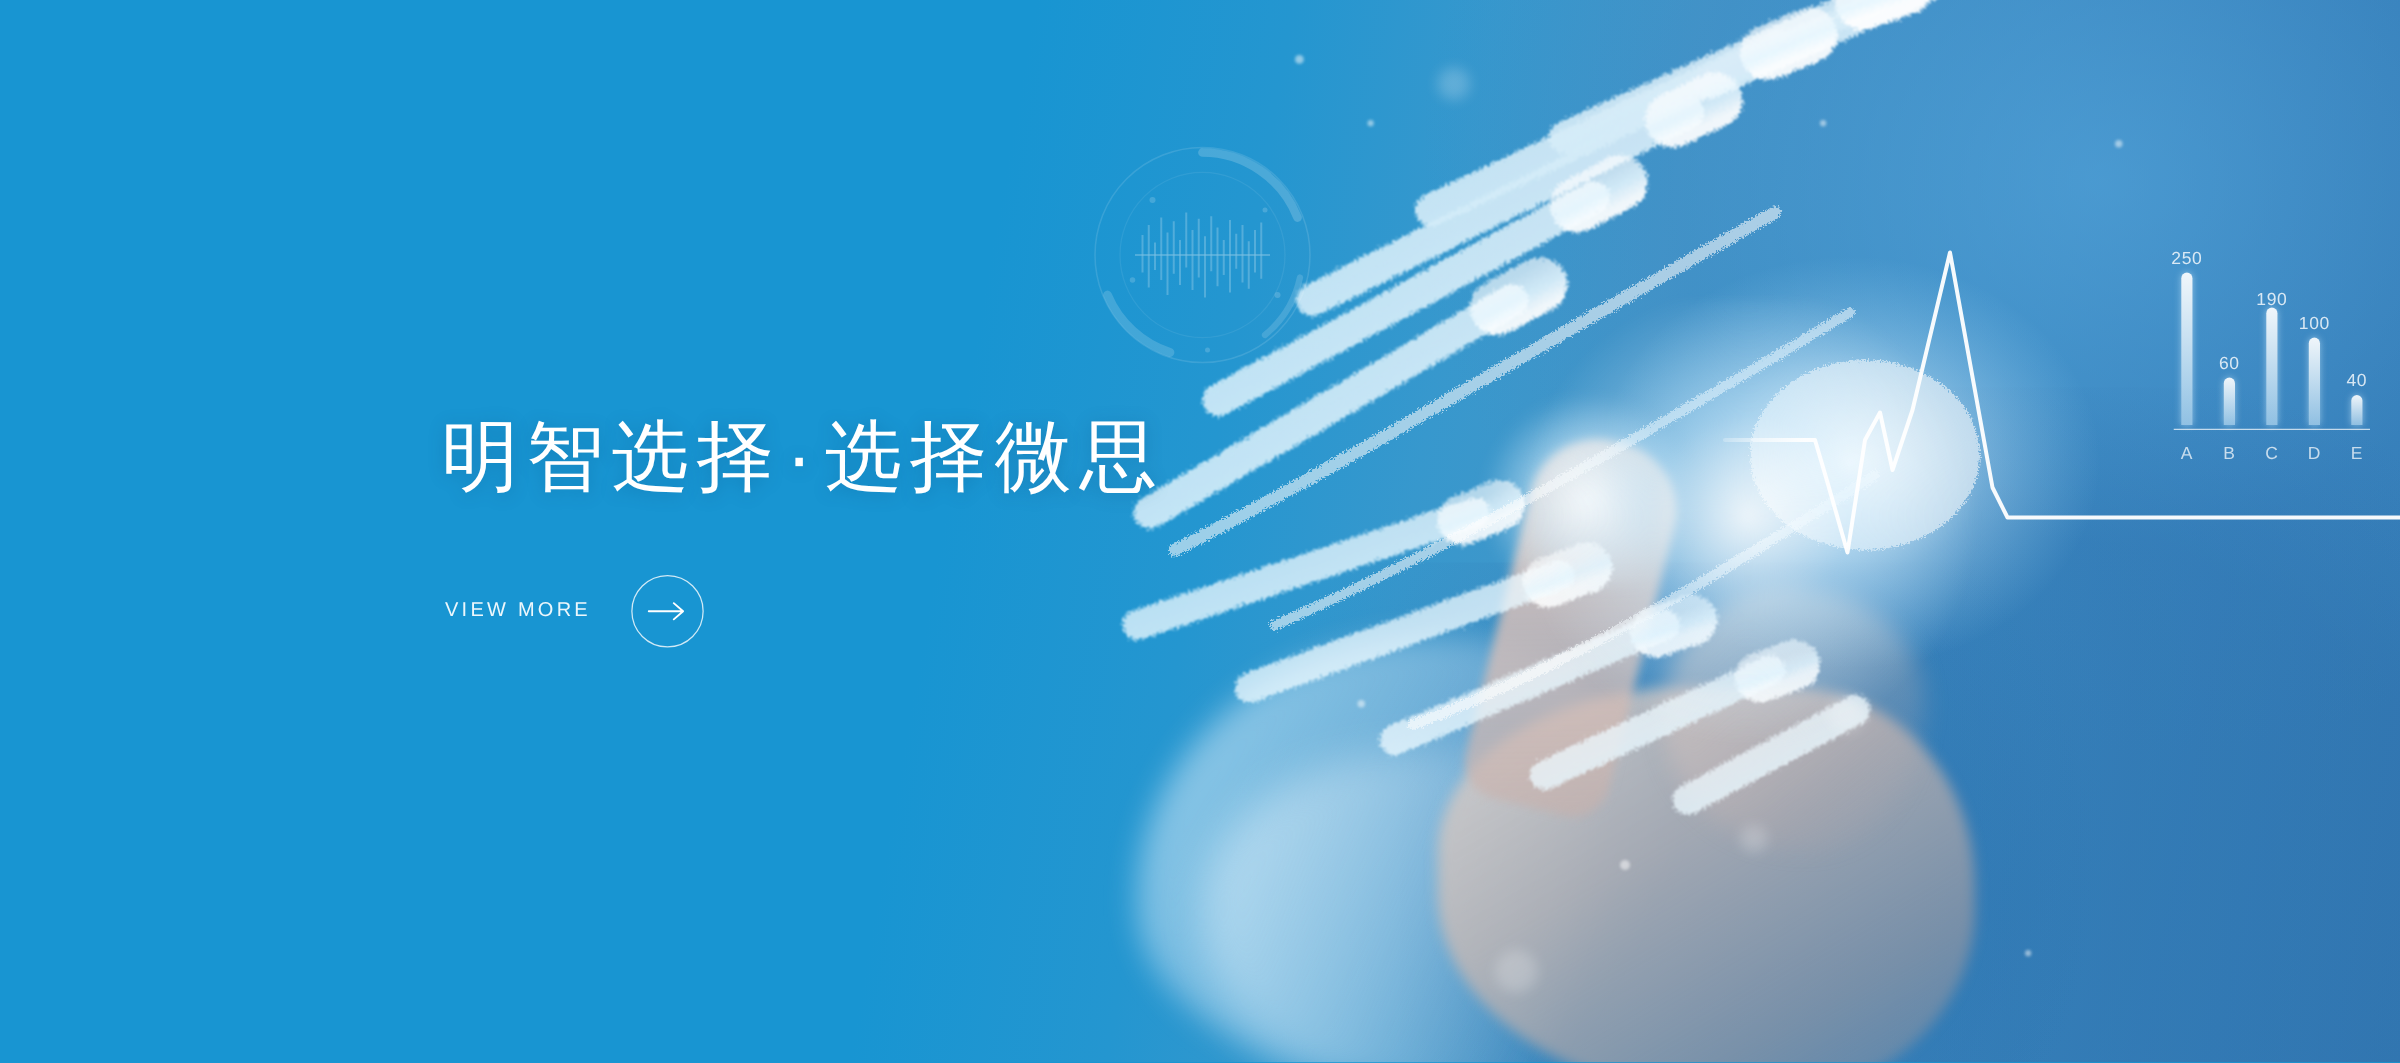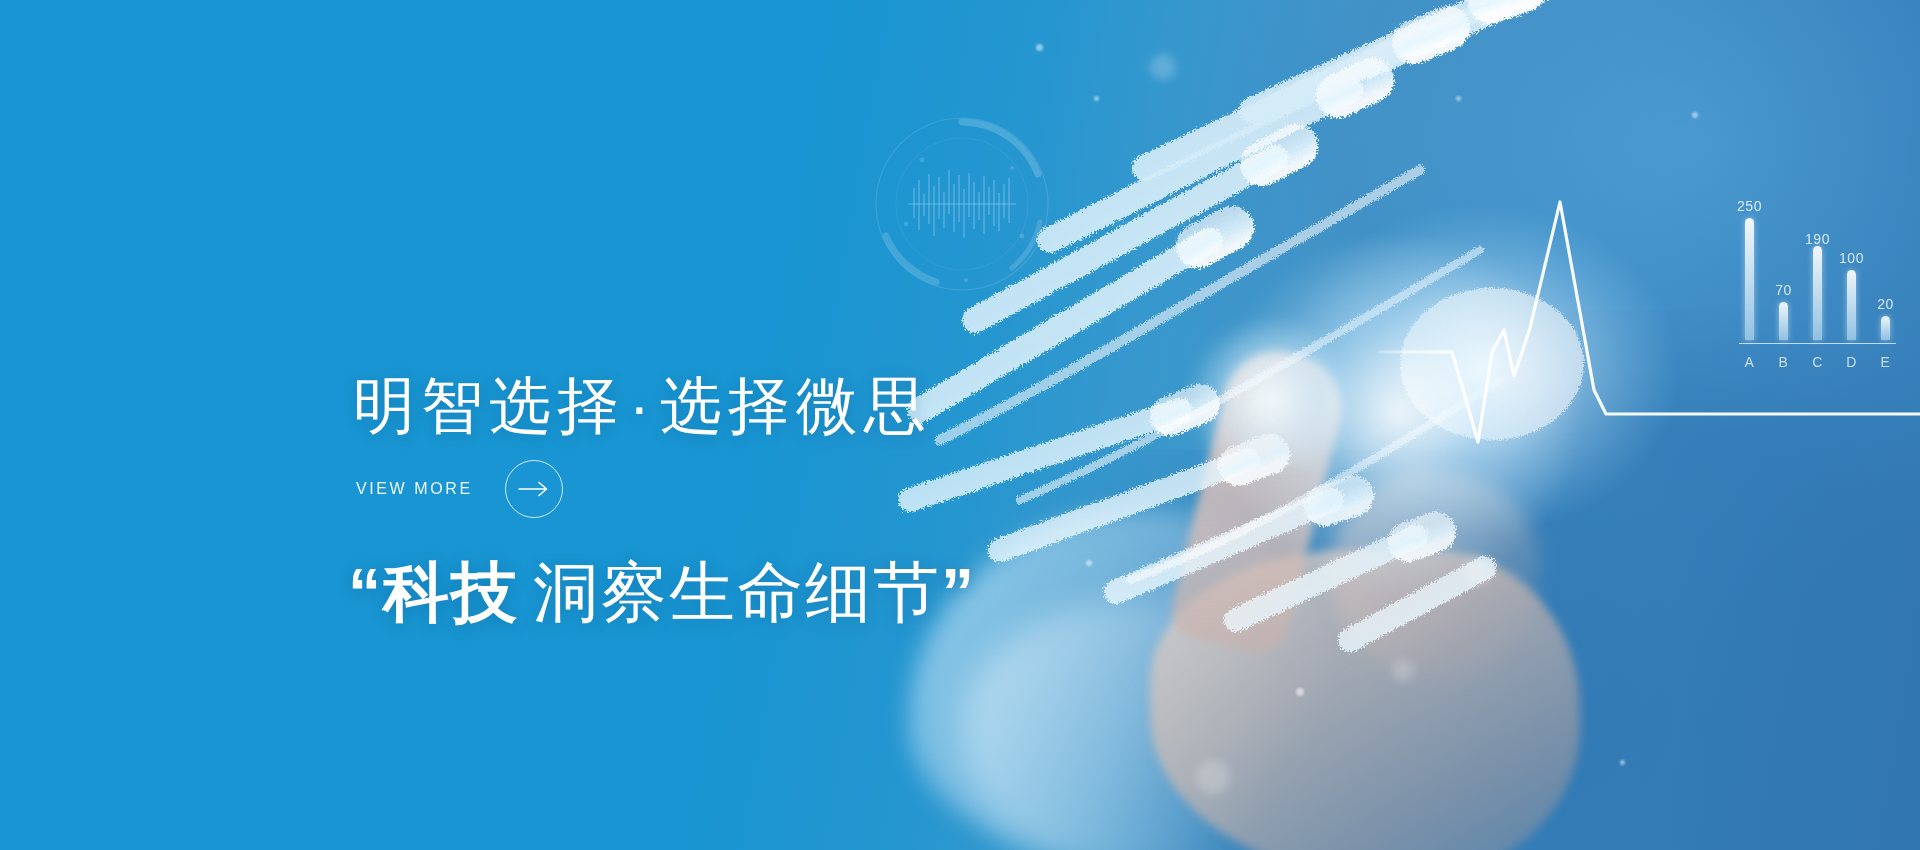--- a/index.html
+++ b/index.html
@@ -131,21 +131,20 @@
     color:#ffffff; font-size:31px; line-height:45px; font-weight:400;
     letter-spacing:1px; white-space:nowrap;
     text-shadow:0 1px 6px rgba(10,70,115,0.25);
   }
 
   .headline{
     position:absolute; left:353px; top:332px;
     color:#ffffff; font-size:62px; line-height:1.1; font-weight:400;
     letter-spacing:6px; white-space:nowrap;
     text-shadow:0 2px 14px rgba(10,70,115,0.28);
-    margin-top:40px;
   }
   .headline .dot{ padding:0 4px; }
 
   .viewmore{
     position:absolute; left:356px; top:460px;
     display:flex; align-items:center; gap:32px; cursor:pointer;
   }
   .vm-label{
     color:rgba(255,255,255,0.92); font-size:16px; letter-spacing:2.6px;
     font-weight:400; white-space:nowrap;
@@ -312,33 +311,33 @@
   <div class="bokeh soft" style="left:1196px;top:760px;width:34px;height:34px;"></div>
   <div class="bokeh" style="left:1456px;top:96px;width:5px;height:5px;"></div>
 
   <div class="mini-chart">
     <div class="mc-bars">
       <div class="mc-col">
         <div class="mc-val" style="bottom:126px;">250</div>
         <div class="mc-bar" style="height:122px;"></div>
       </div>
       <div class="mc-col">
-        <div class="mc-val" style="bottom:42px;">70</div>
+        <div class="mc-val" style="bottom:42px;">60</div>
         <div class="mc-bar" style="height:38px;"></div>
       </div>
       <div class="mc-col">
         <div class="mc-val" style="bottom:93px;">190</div>
         <div class="mc-bar" style="height:94px;"></div>
       </div>
       <div class="mc-col">
         <div class="mc-val" style="bottom:74px;">100</div>
         <div class="mc-bar" style="height:70px;"></div>
       </div>
       <div class="mc-col">
-        <div class="mc-val" style="bottom:28px;">20</div>
+        <div class="mc-val" style="bottom:28px;">40</div>
         <div class="mc-bar" style="height:24px;"></div>
       </div>
     </div>
     <div class="mc-axis"></div>
     <div class="mc-labels">
       <div class="mc-lab">A</div>
       <div class="mc-lab">B</div>
       <div class="mc-lab">C</div>
       <div class="mc-lab">D</div>
       <div class="mc-lab">E</div>
@@ -354,18 +353,15 @@
 
     <div class="viewmore">
       <span class="vm-label">VIEW MORE</span>
       <span class="vm-circle">
         <svg viewBox="0 0 34 18" aria-hidden="true">
           <path d="M2 9 H29 M22 2.5 L29.5 9 L22 15.5" fill="none" stroke="#ffffff" stroke-width="1.5" stroke-linecap="round" stroke-linejoin="round"></path>
         </svg>
       </span>
     </div>
 
-    <div class="tagline">
-      <span class="q">“</span><span class="strong">科技</span><span class="light">洞察生命细节</span><span class="q">”</span>
-    </div>
 
   </div>
 </div>
 
 </body></html>

